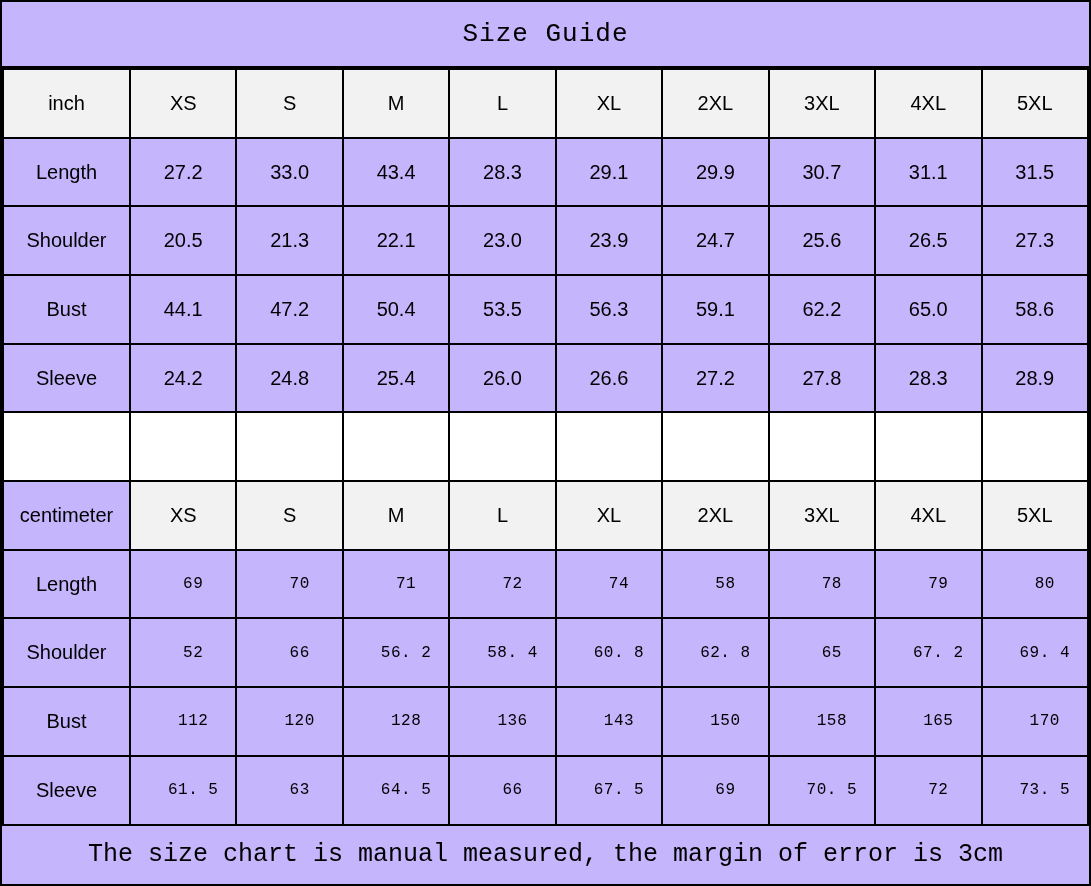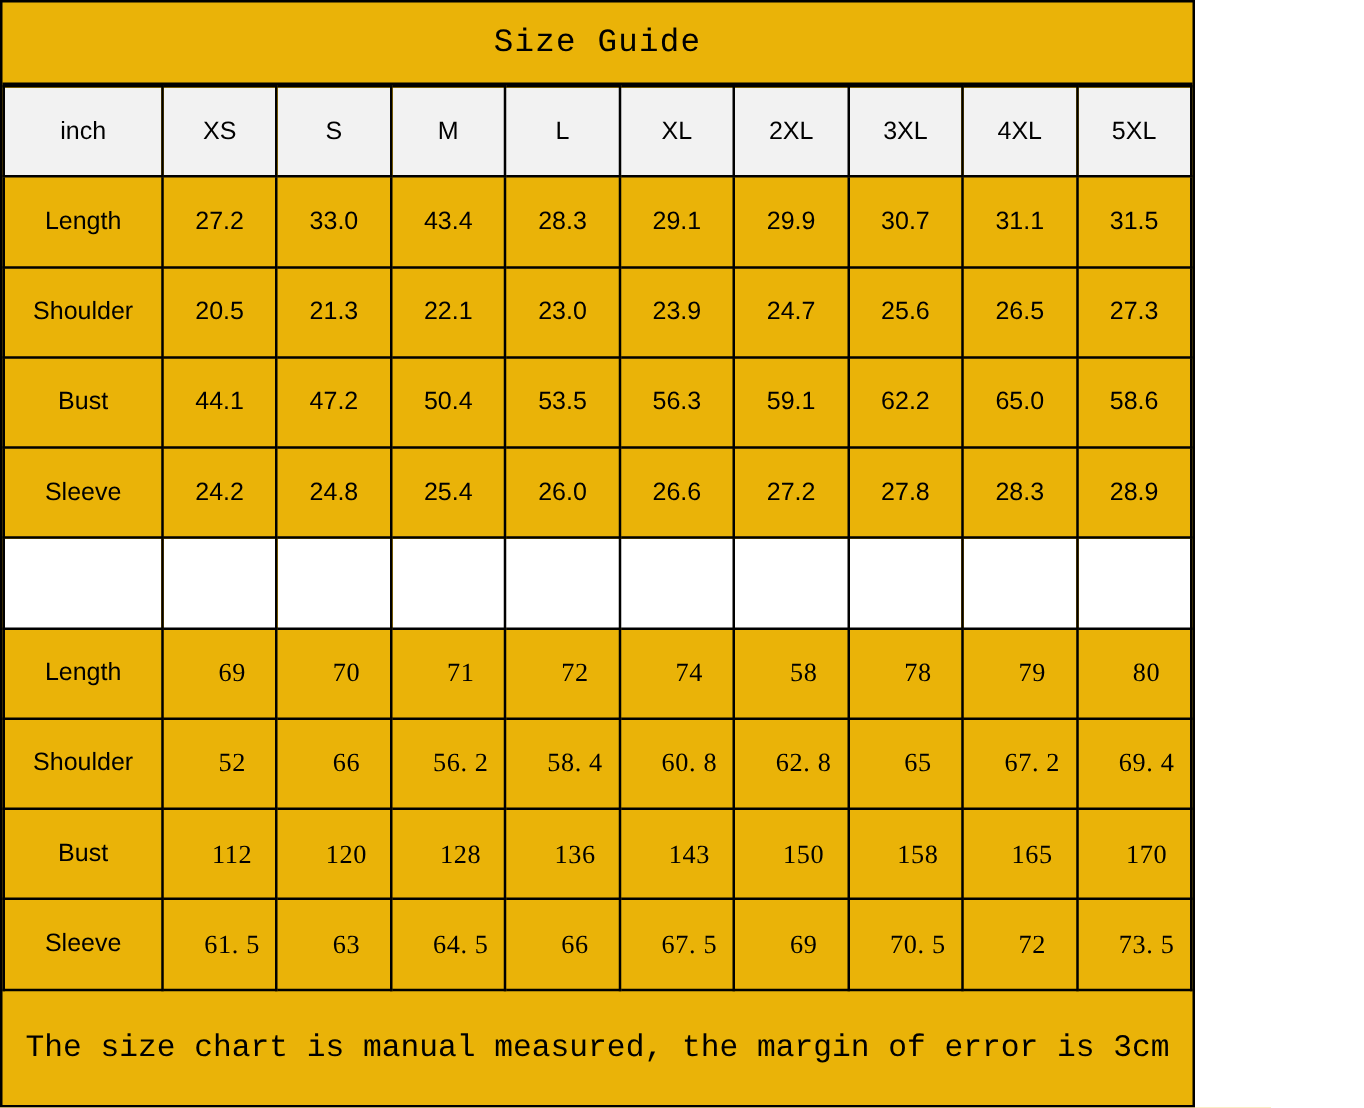--- a/index.html
+++ b/index.html
@@ -1,25 +1,25 @@
 <!DOCTYPE html>
 <html><head>
 <meta charset="utf-8">
 <style>
   html, body {
     margin: 0;
     padding: 0;
     background: #ffffff;
   }
   .wrap {
-    width: 956px;
+    width: 1091px;
     height: 886px;
     box-sizing: border-box;
     border: 2px solid #000000;
-    background: #eab308;
+    background: #c4b5fd;
     display: flex;
     flex-direction: column;
     color: #000000;
   }
   .title-row {
     flex: 0 0 64px;
     border-bottom: 2px solid #000000;
     display: flex;
     align-items: center;
     justify-content: center;
@@ -47,22 +47,22 @@
     white-space: nowrap;
   }
   td.shaded { background: #f2f2f2; }
   td.row-label { font-size: 20px; }
   td.val-sans {
     font-family: "Liberation Sans", sans-serif;
     font-size: 20px;
     margin-left: 44px;
   }
   td.val-serif {
-    font-family: Liberation Serif, serif;
-    font-size: 21px;
+    font-family: Liberation Mono, monospace;
+    font-size: 16px;
     letter-spacing: 0.5px;
     padding-left: 20px;
   }
   tr.spacer-row td { background: #ffffff; }
   .footer-row {
     flex: 1 1 auto;
     display: flex;
     align-items: center;
     justify-content: center;
     font-family: "Liberation Mono", monospace;
@@ -156,20 +156,32 @@
           <td></td>
           <td></td>
           <td></td>
           <td></td>
           <td></td>
           <td></td>
           <td></td>
           <td></td>
         </tr>
         <tr>
+          <td class="row-label">centimeter</td>
+          <td class="shaded">XS</td>
+          <td class="shaded">S</td>
+          <td class="shaded">M</td>
+          <td class="shaded">L</td>
+          <td class="shaded">XL</td>
+          <td class="shaded">2XL</td>
+          <td class="shaded">3XL</td>
+          <td class="shaded">4XL</td>
+          <td class="shaded">5XL</td>
+        </tr>
+        <tr>
           <td class="row-label">Length</td>
           <td class="val-serif">69</td>
           <td class="val-serif">70</td>
           <td class="val-serif">71</td>
           <td class="val-serif">72</td>
           <td class="val-serif">74</td>
           <td class="val-serif">58</td>
           <td class="val-serif">78</td>
           <td class="val-serif">79</td>
           <td class="val-serif">80</td>

